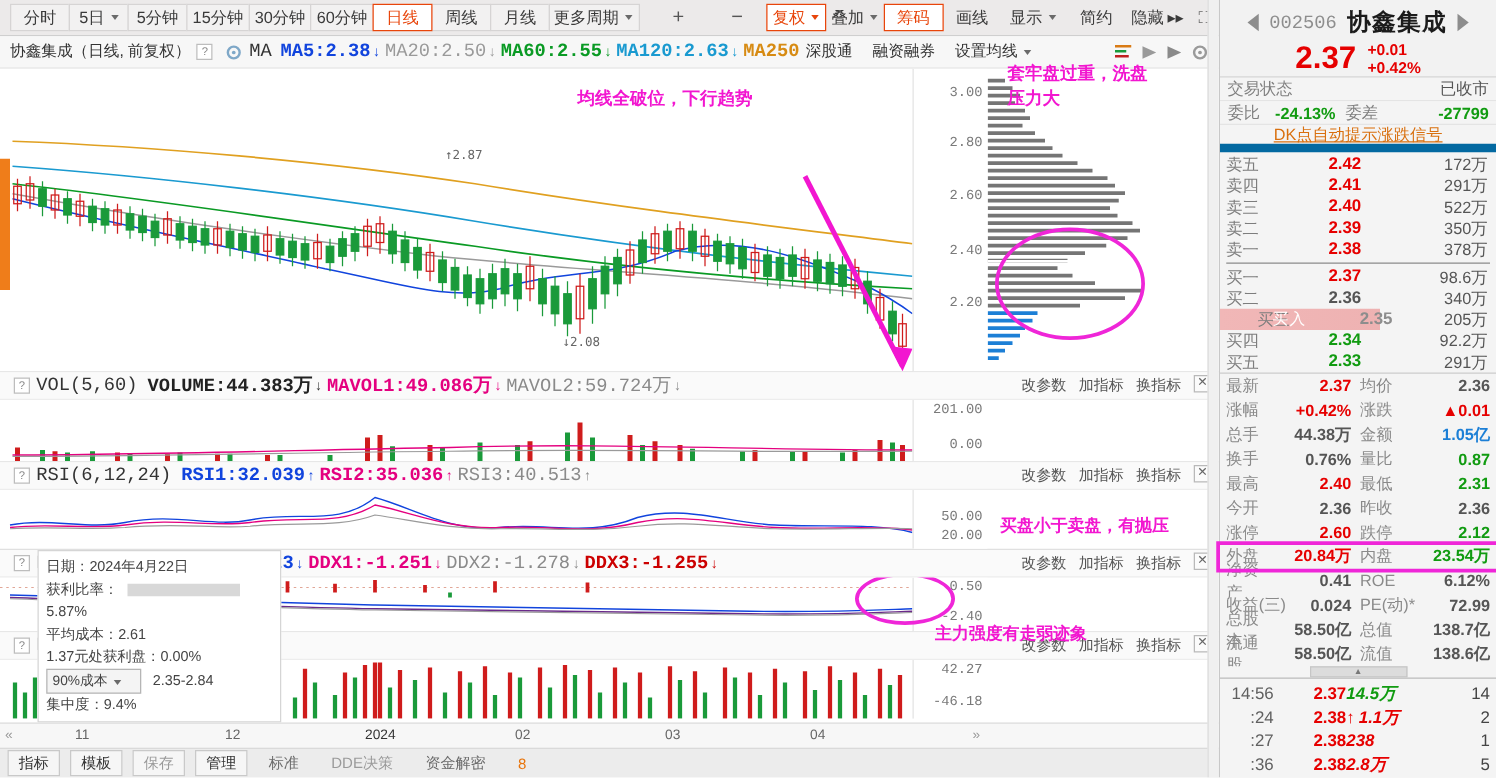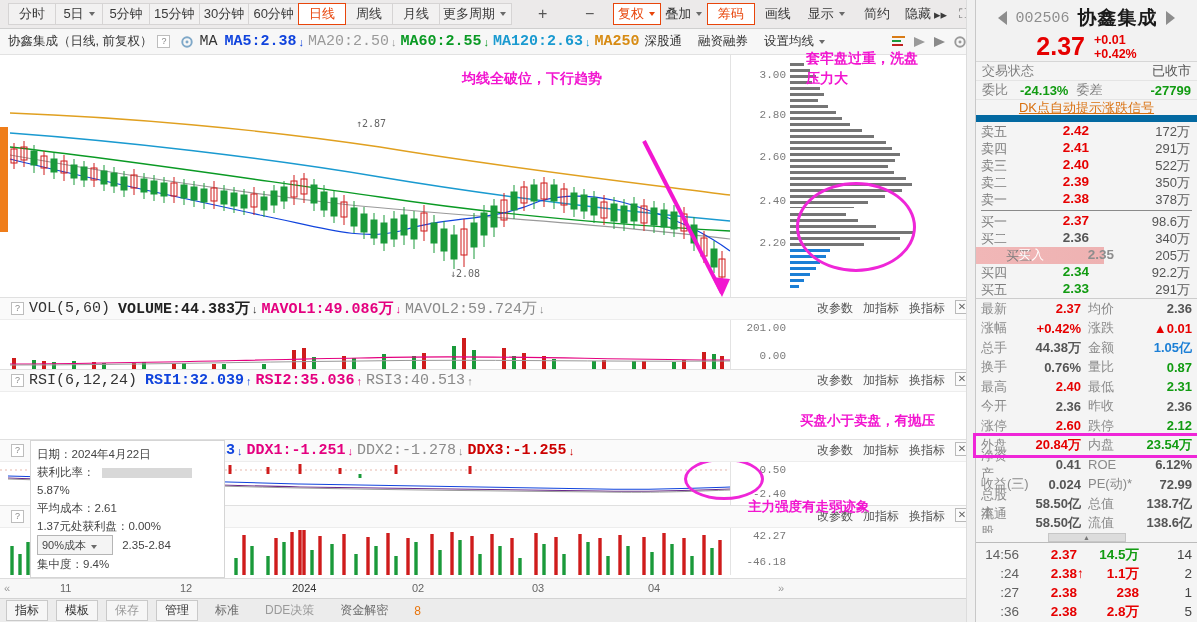--- a/index.html
+++ b/index.html
@@ -111,21 +111,21 @@
   .st .v2 { flex:1; text-align:right; font-weight:bold; }
   .hlrow { outline:3px solid #ef26d8; position:relative; z-index:3; }
   .collapse { height:11px; background:#f4f4f4; display:flex; justify-content:center; align-items:center;}
   .collapse .knob { width:78px;height:9px;background:#dcdcdc;border:1px solid #c6c6c6;
                     font-size:7px; color:#777; text-align:center; line-height:7px;}
   .ticks { border-top:1px solid #bbb; background:#f4f4f4; padding-top:2px; }
   .tk { display:flex; height:19px; align-items:center; font-size:13.5px; padding:0 5px; }
   .tk .t { width:42px; color:#606060; text-align:right; padding-right:4px;
            font-family:"Liberation Sans",sans-serif; }
   .tk .p { width:54px; text-align:right; font-weight:bold; }
-  .tk .v { width:62px; text-align:right; font-weight:bold; }
+  .tk .v { width:62px; text-align:left; font-weight:bold;font-style:italic; }
   .tk .n { flex:1; text-align:right; color:#444; }
 
   
   .anno { position:absolute; color:#f216d0; font-weight:bold; z-index:20; white-space:pre-line; }
   .wm { position:absolute; color:rgba(110,110,110,.38); font-size:26px; font-weight:bold;
         z-index:15; pointer-events:none; }
   .ellipse { position:absolute; border:3px solid #ef26d8; border-radius:50%; z-index:16; }
   .scrollv { position:absolute; right:0; top:0; width:9px; height:100%; background:#f0f0f0;
              border-left:1px solid #dcdcdc; }
 </style>
@@ -535,20 +535,31 @@
             <span class="arrdn" style="color:#e4007f">↑</span>
           <span class="mono" style="color:#8a8a8a">RSI3:40.513</span>
             <span class="arrdn" style="color:#8a8a8a">↑</span>
           <span class="acts">
             <span>改参数</span>
             <span>加指标</span>
             <span>换指标</span>
             <span class="closebox">✕</span>
           </span>
         </div>
+        <div class="plot" style="height:47px">
+          <svg width="915" height="47">
+            <path d="M8,28 C40,22 70,32 100,26 C140,18 170,30 200,24 C240,16 270,30 300,6 C330,14 360,34 400,30 C440,26 470,38 510,22 C550,12 580,26 620,28 C660,30 700,26 730,34" fill="none" stroke="#1144dd" stroke-width="1.1"></path>
+            <path d="M8,30 C40,26 70,32 100,28 C140,22 170,30 200,26 C240,20 270,30 300,12 C330,18 360,32 400,30 C440,28 470,36 510,26 C550,18 580,28 620,30 C660,32 700,28 730,32" fill="none" stroke="#e4007f" stroke-width="1.1"></path>
+            <path d="M8,31 C40,29 70,32 100,30 C140,26 170,31 200,29 C240,25 270,31 300,20 C330,24 360,32 400,31 C440,30 470,34 510,29 C550,24 580,30 620,31 C660,32 700,30 730,31" fill="none" stroke="#9a9a9a" stroke-width="1"></path>
+          </svg>
+          <div class="axis" style="right:185px">
+            <span style="top:16px">50.00</span>
+            <span style="top:31px">20.00</span>
+          </div>
+        </div>
       </div>
 
       <div class="pane" style="height:66px">
         <div class="pane-hd">
           <span class="qmark">?</span>
           <span class="mono">DDX(60,5,10)</span>
           <span class="mono" style="color:#1144dd;font-weight:bold;margin-left:8px">DDX:-0.023</span>
             <span class="arrdn" style="color:#1144dd">↓</span>
           <span class="mono" style="color:#e4007f;font-weight:bold">DDX1:-1.251</span>
             <span class="arrdn" style="color:#e4007f">↓</span>

